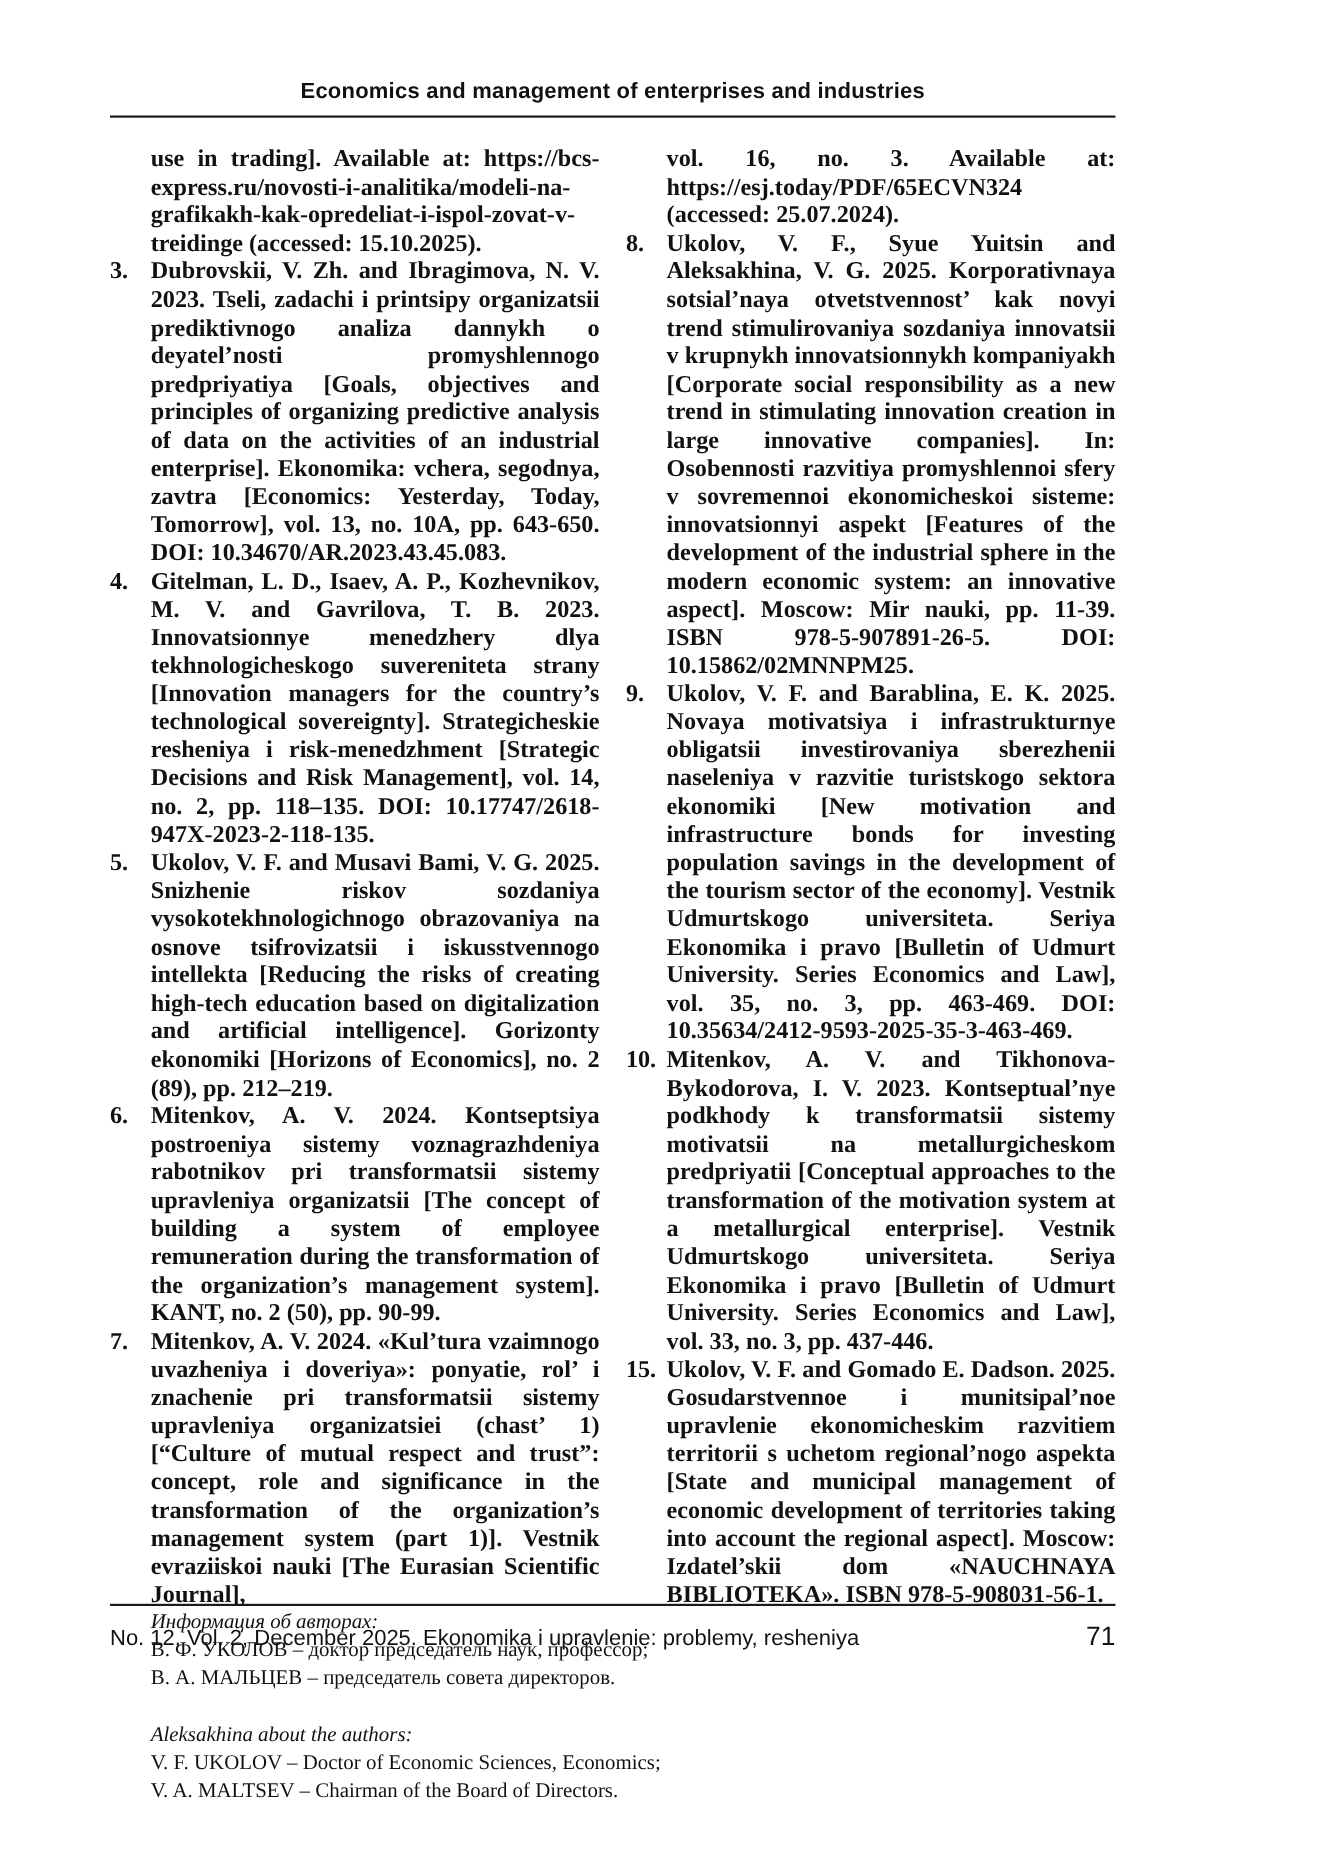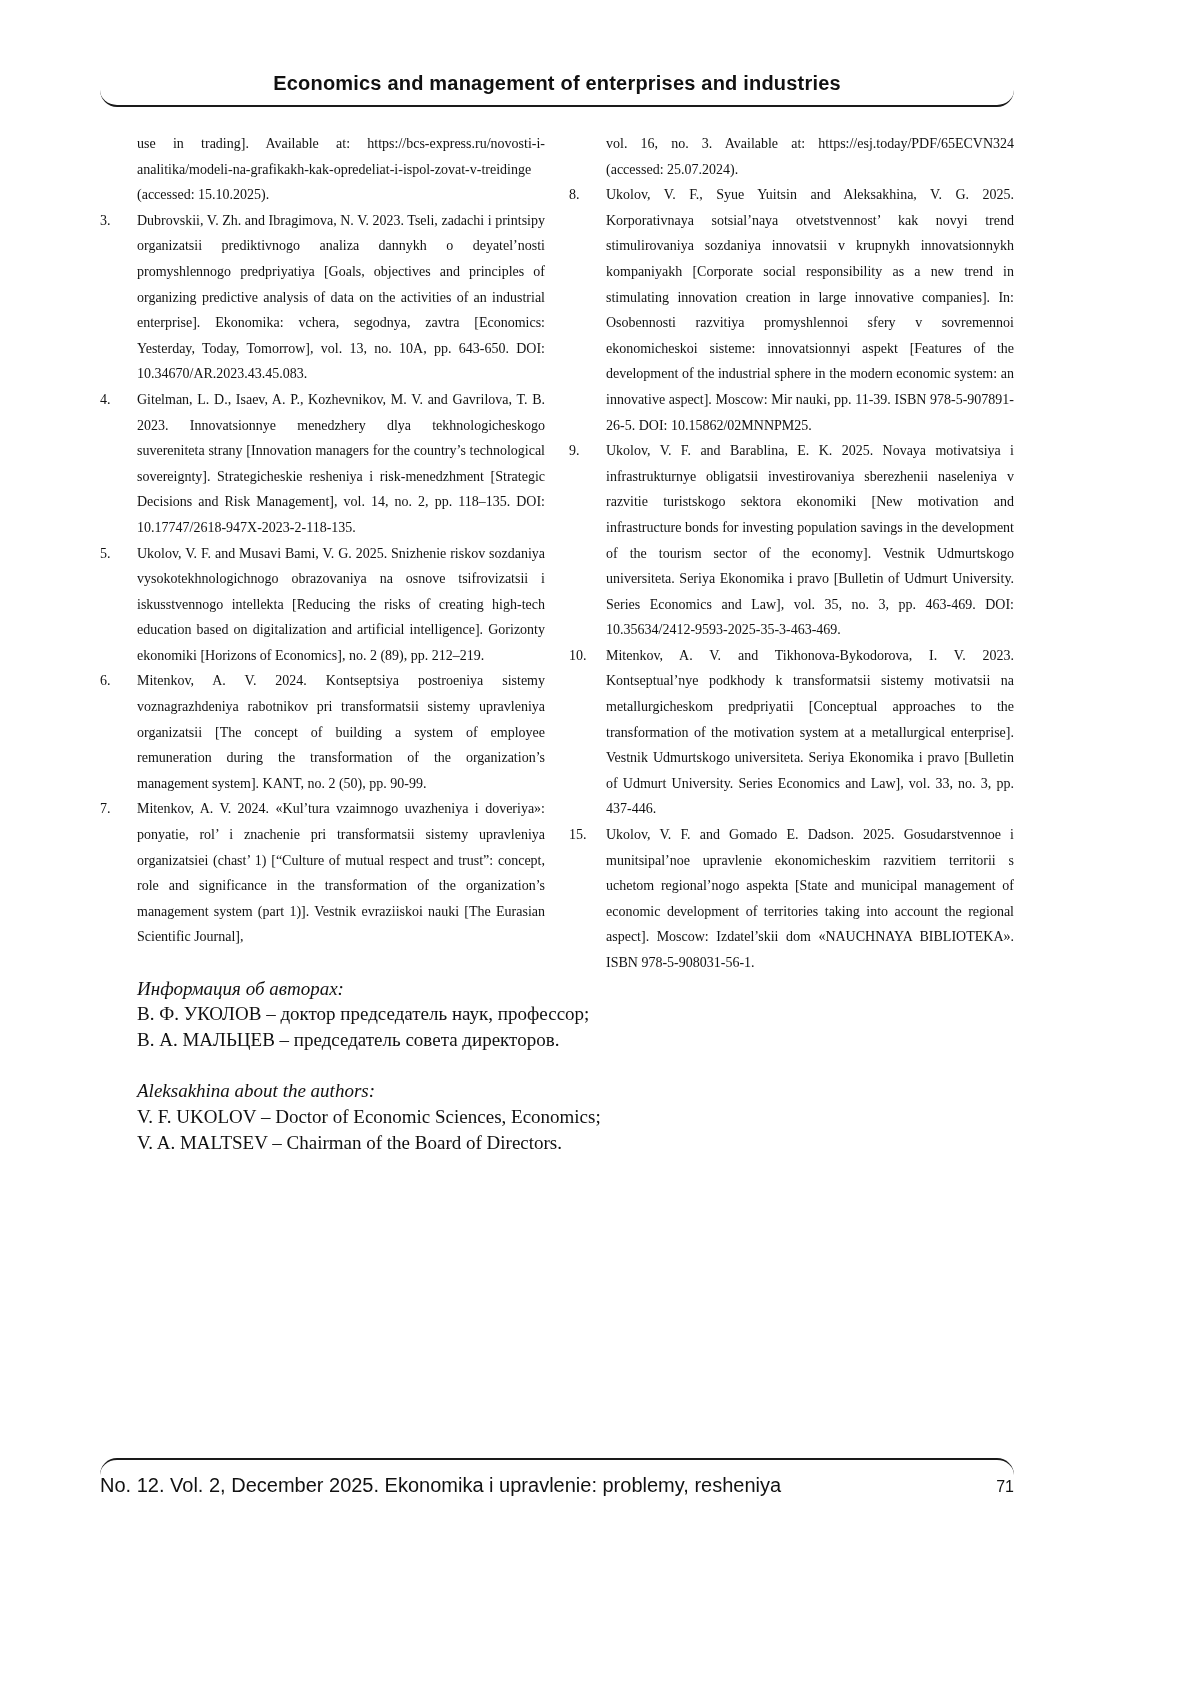--- a/index.html
+++ b/index.html
@@ -1,15 +1,15 @@
 <!DOCTYPE html>
 <html lang="en"><head>
 <meta charset="utf-8">
 <style>
-  * { margin:0; padding:0; box-sizing:border-box;border-radius:17px; }
+  * { margin:0; padding:0; box-sizing:border-box; }
   html,body { background:#ffffff; }
   body {
     width:1200px; height:1698px;
     position:relative;
     color:#111111;
     font-family:"Liberation Serif", serif;
   }
   .page {
     position:absolute; inset:0;
     padding:72px 186px 0 100px;
@@ -26,22 +26,23 @@
   .columns {
     display:flex;
     gap:24px;
     margin-top:24px;
   }
   .col { flex:1 1 0; min-width:0; }
   .ref {
     position:relative;
     padding-left:37px;
     text-align:justify;
-    font-size:14px;
+    font-size:22px;
     line-height:25.6px;
+    font-weight:bold;
   }
   .ref-num {
     position:absolute;
     left:0; top:0;
   }
   .authors {
     padding-left:37px;
     font-size:19px;
     line-height:25.6px;
   }
@@ -51,21 +52,21 @@
     position:absolute;
     left:100px; right:186px; top:1458px;
     border-top:2px solid #1a1a1a;
     padding-top:14px;
     display:flex;
     justify-content:space-between;
     align-items:baseline;
     font-family:"Liberation Sans", sans-serif;
     font-size:20px;
   }
-  .footer .page-number { font-size:16px; }
+  .footer .page-number { font-size:24px; }
 </style>
 </head>
 <body>
 
 <div class="page">
 
   <div class="running-head">Economics and management of enterprises and industries</div>
 
   <div class="columns">
 

